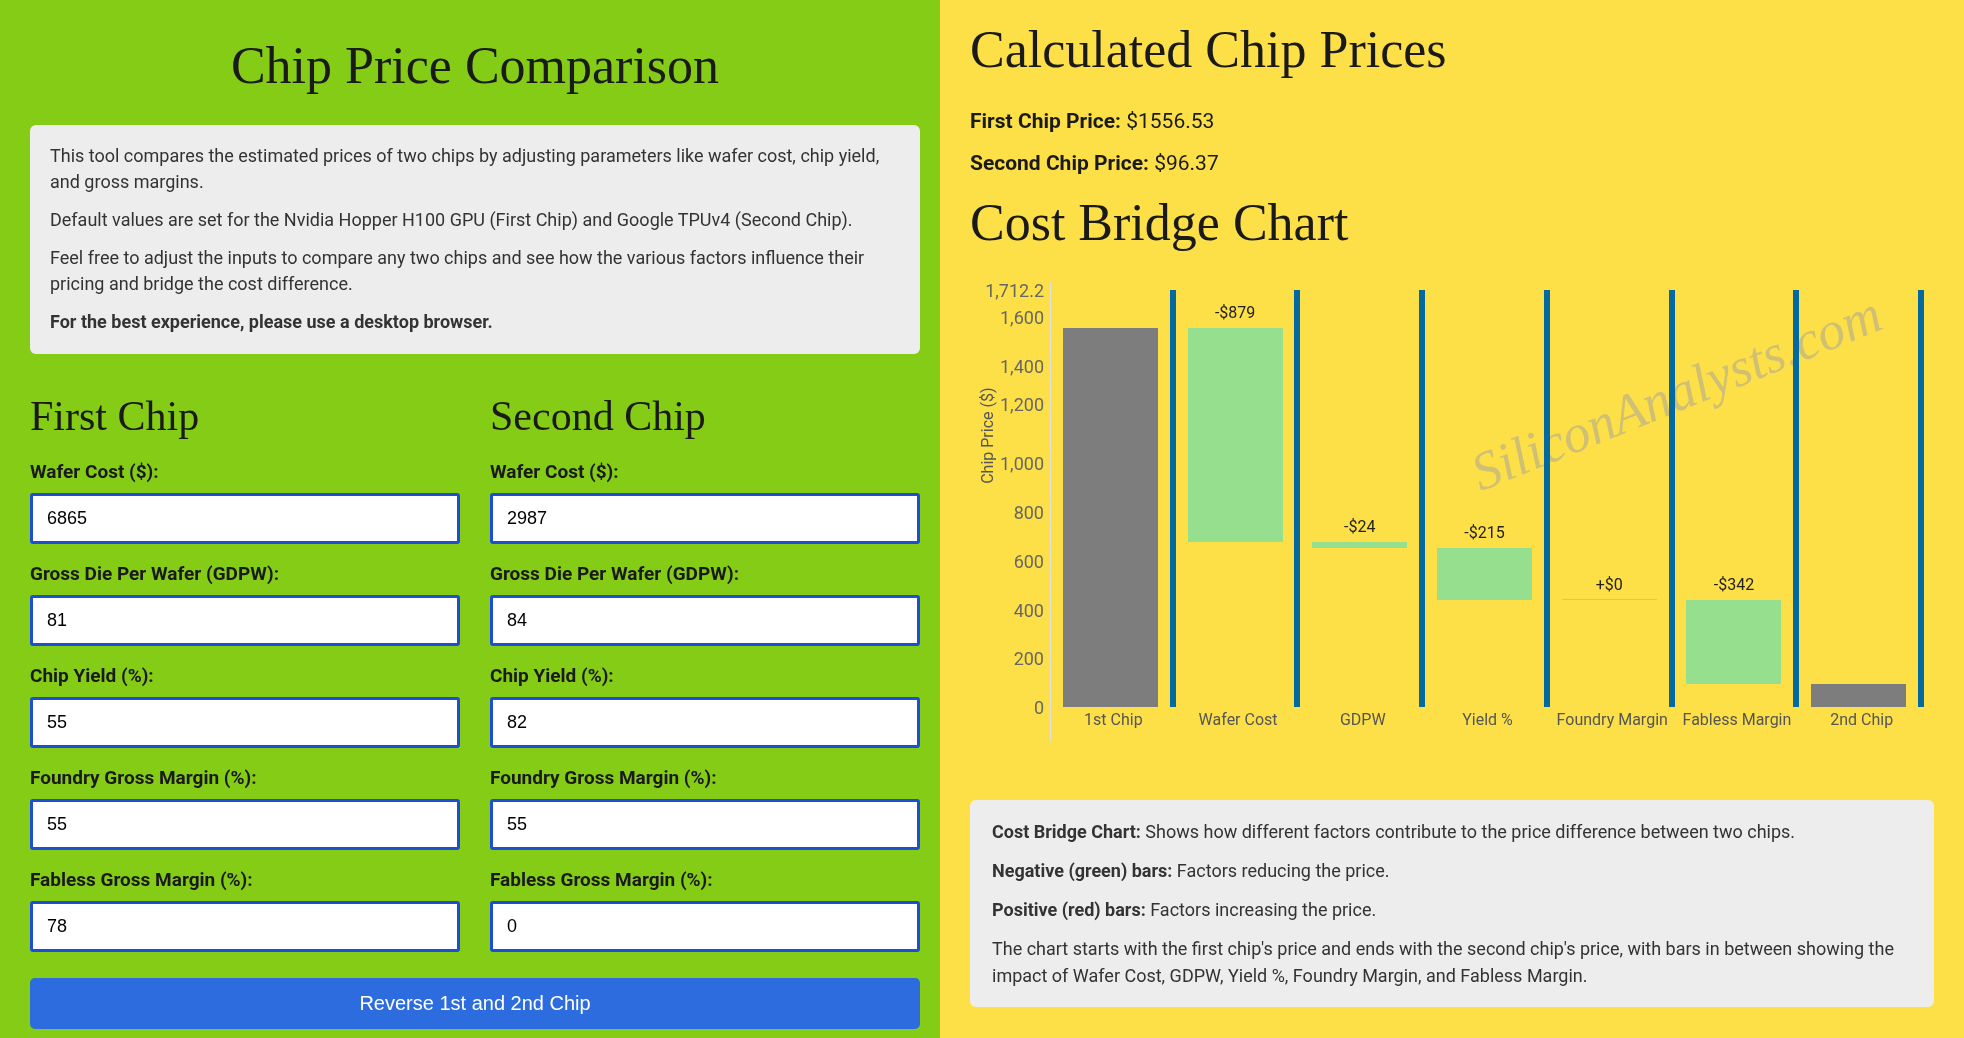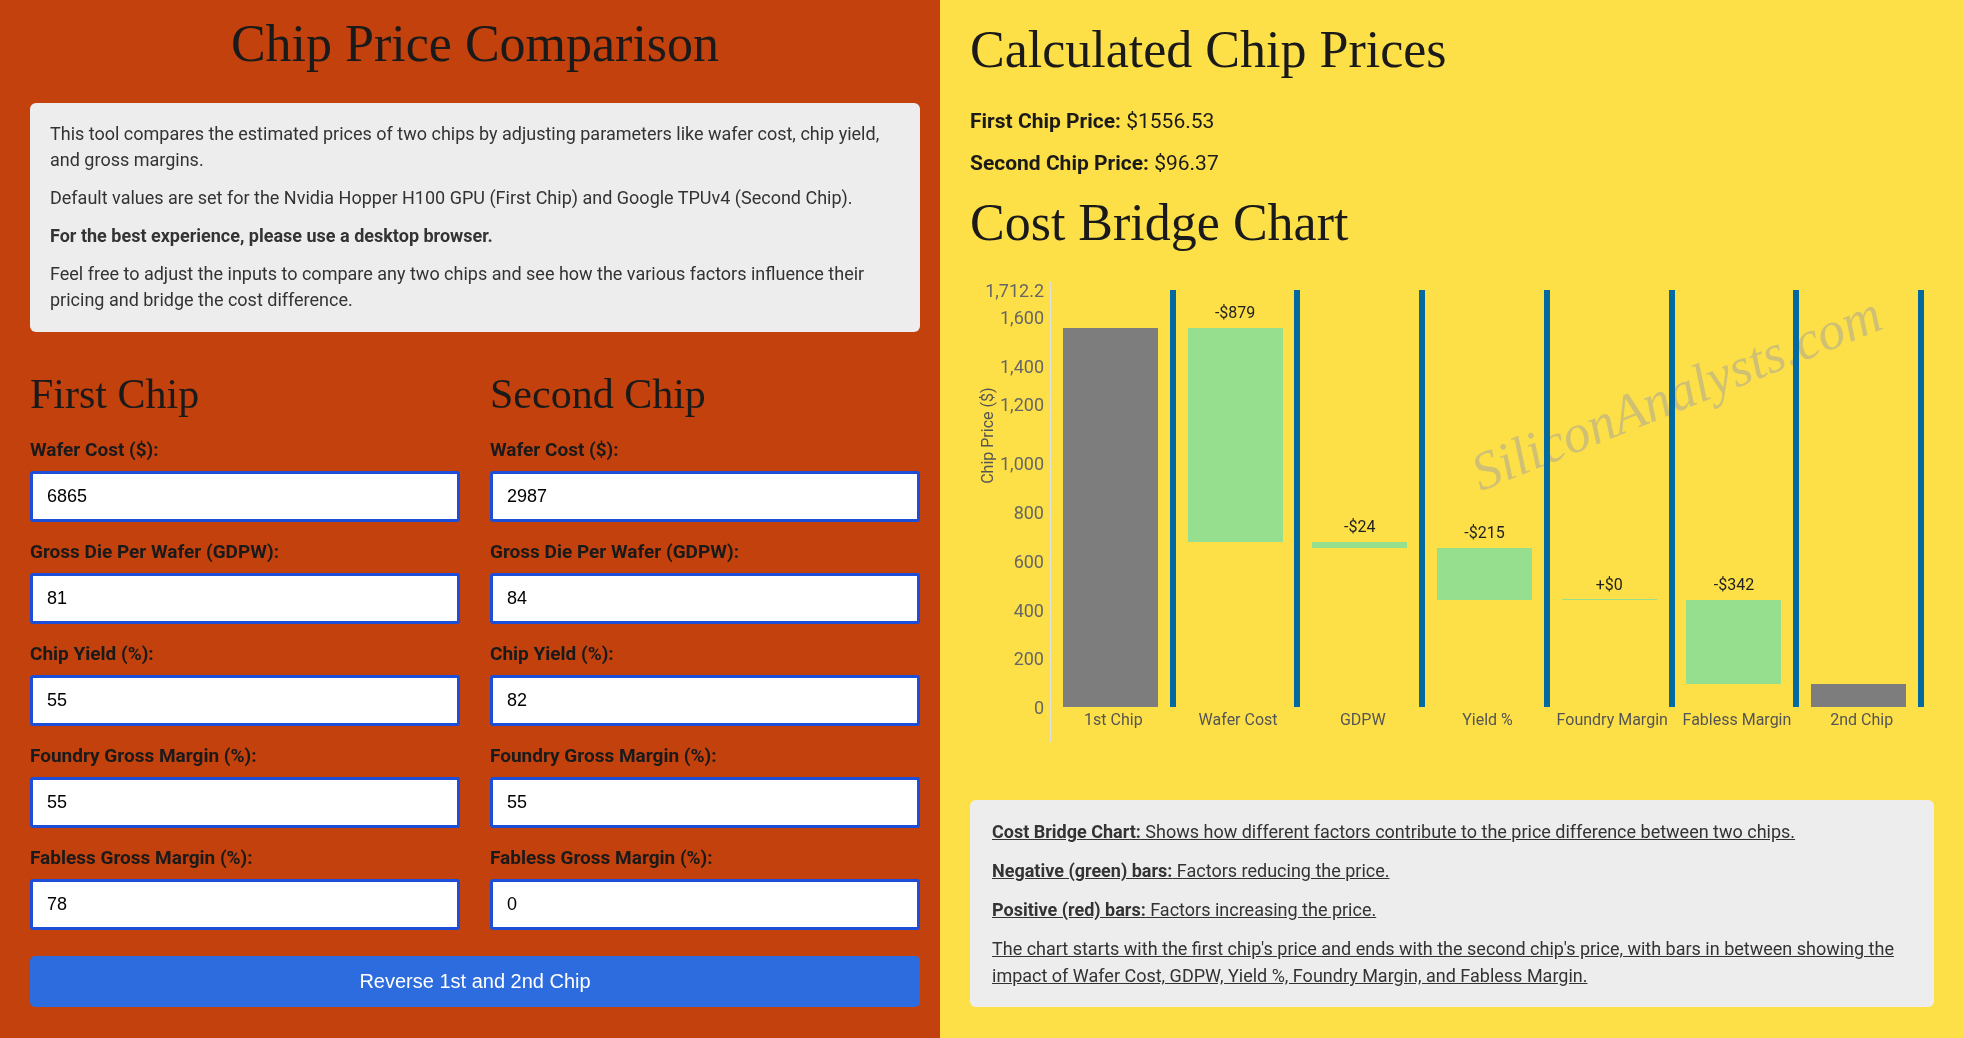--- a/index.html
+++ b/index.html
@@ -1,18 +1,18 @@
 <!DOCTYPE html>
 <html><head>
 <meta charset="utf-8">
 <style>
   html,body{margin:0;padding:0;background:#fff;font-family:-apple-system,BlinkMacSystemFont,"Segoe UI",Roboto,Arial,sans-serif;color:#1a1a1a;}
   .page{width:1964px;height:1038px;display:flex;box-sizing:border-box;padding:0;}
   .col{box-sizing:border-box;}
-  .left{width:940px;padding:4px 20px 0 30px;background:#c2410c;}
+  .left{width:940px;padding:26px 20px 0 30px;background:#84cc16;}
   .right{flex:1;padding:10px 30px 0 30px;background:#fde047;}
   h1.serif{font-family:"Georgia","Times New Roman",serif;font-weight:400;font-size:52px;margin:10px 0 30px 0;}
   h1.serif.center{text-align:center;}
   h2.serif{font-family:"Georgia","Times New Roman",serif;font-weight:400;font-size:42px;margin:12px 0 20px 0;}
   .infobox{background:#ededed;border-radius:6px;padding:18px 20px;font-size:18px;line-height:1.45;color:#333;margin-bottom:26px;}
   .infobox p{margin:0 0 12px 0;}
   .infobox p:last-child{margin-bottom:0;}
   .infobox strong{font-weight:700;}
   .forms{display:flex;gap:30px;}
   .formcol{flex:1;}
@@ -30,36 +30,36 @@
   .plot{position:absolute;left:0;right:0;top:8px;bottom:35px;display:flex;}
   .slot{flex:1;position:relative;border-right:6px solid #0369a1;}
   .bar{position:absolute;left:10%;right:10%;}
   .bar.gray{background:#7d7d7d;}
   .bar.green{background:#96df8f;}
   .barlabel{position:absolute;left:0;right:0;text-align:center;font-size:16px;color:#222;}
   .xlabels{position:absolute;left:0;right:0;bottom:0;height:32px;display:flex;}
   .xlabels div{flex:1;text-align:center;font-size:16px;color:#555;}
   .watermark{position:absolute;right:40px;top:80px;font-size:54px;font-style:italic;color:rgba(90,110,230,0.28);transform:rotate(-22deg);pointer-events:none;font-family:"Georgia",serif;font-weight:500;}
   .legendbox{background:#ededed;border-radius:6px;padding:18px 22px;margin-top:18px;font-size:18px;line-height:1.5;color:#333;}
-  .legendbox p{margin:0 0 12px 0;text-decoration:underline;}
+  .legendbox p{margin:0 0 12px 0;}
   .legendbox p:last-child{margin-bottom:0;}
 </style>
 </head>
 <body>
 
 <div class="page">
 
   <div class="col left">
     <h1 class="serif center">Chip Price Comparison</h1>
 
     <div class="infobox">
       <p>This tool compares the estimated prices of two chips by adjusting parameters like wafer cost, chip yield, and gross margins.</p>
       <p>Default values are set for the Nvidia Hopper H100 GPU (First Chip) and Google TPUv4 (Second Chip).</p>
+      <p>Feel free to adjust the inputs to compare any two chips and see how the various factors influence their pricing and bridge the cost difference.</p>
       <p><strong>For the best experience, please use a desktop browser.</strong></p>
-      <p>Feel free to adjust the inputs to compare any two chips and see how the various factors influence their pricing and bridge the cost difference.</p>
     </div>
 
     <div class="forms">
       <div class="formcol">
         <h2 class="serif">First Chip</h2>
         <div class="field"><label>Wafer Cost ($):</label><input value="6865" style=""></div>
         <div class="field"><label>Gross Die Per Wafer (GDPW):</label><input value="81" style=""></div>
         <div class="field"><label>Chip Yield (%):</label><input value="55" style=""></div>
         <div class="field"><label>Foundry Gross Margin (%):</label><input value="55" style=""></div>
         <div class="field"><label>Fabless Gross Margin (%):</label><input value="78" style=""></div>

